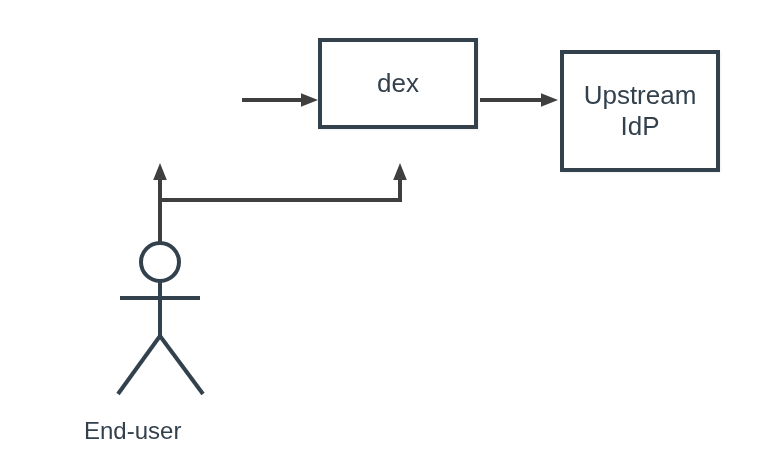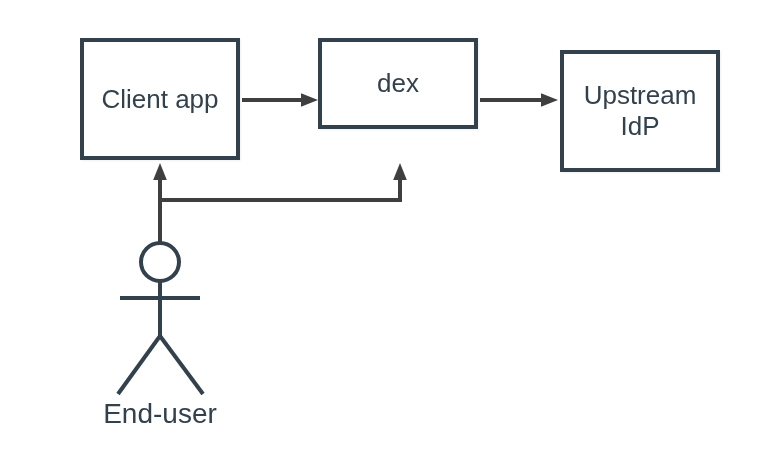--- a/index.html
+++ b/index.html
@@ -54,23 +54,23 @@
     box-shadow: 1px 1px 2px rgba(0,0,0,0.06);
   }
   .node-label {
     white-space: pre-line;
   }
   .node-client-app { left: 80px;  top: 38px; width: 160px; height: 122px; }
   .node-dex        { left: 318px; top: 38px; width: 160px; height: 91px; }
   .node-upstream   { left: 560px; top: 50px; width: 160px; height: 122px; }
   .actor-label {
     position: absolute;
-    left: 84px; top: 398px; width: 152px;
-    text-align: center;
-    font-size: 28px;
+    left: 84px; top: 417px; width: 152px;
+    text-align: left;
+    font-size: 24px;
     color: var(--text, #33414d);
   }
 </style>
 </head>
 <body>
 
 <div class="canvas">
 
   <svg class="links" viewBox="0 0 760 460" aria-hidden="true">
 
@@ -96,23 +96,20 @@
 
     <g class="figure">
       <circle cx="160" cy="262" r="19"></circle>
       <path d="M160,281 L160,336"></path>
       <path d="M120,298 L200,298"></path>
       <path d="M160,336 L118,394"></path>
       <path d="M160,336 L203,394"></path>
     </g>
   </svg>
 
-  <div class="node node-client-app">
-    <span class="node-label">Client app</span>
-  </div>
 
   <div class="node node-dex">
     <span class="node-label">dex</span>
   </div>
 
   <div class="node node-upstream">
     <span class="node-label">Upstream
 IdP</span>
   </div>
 

